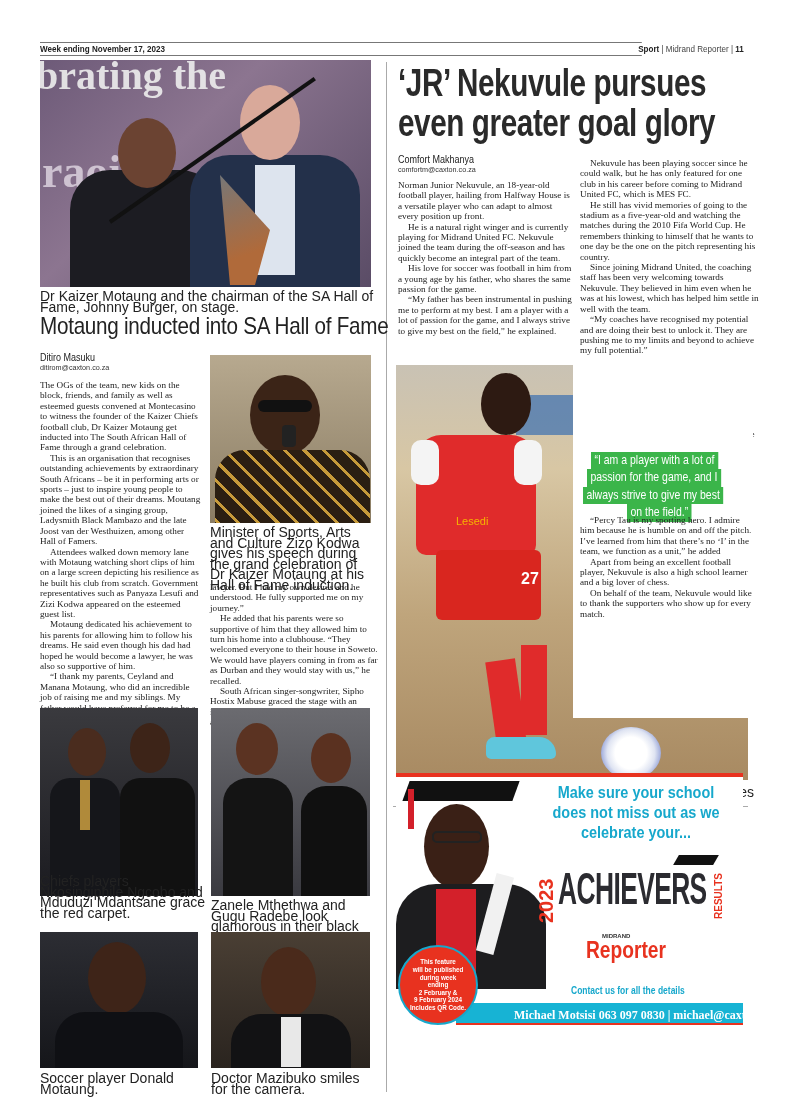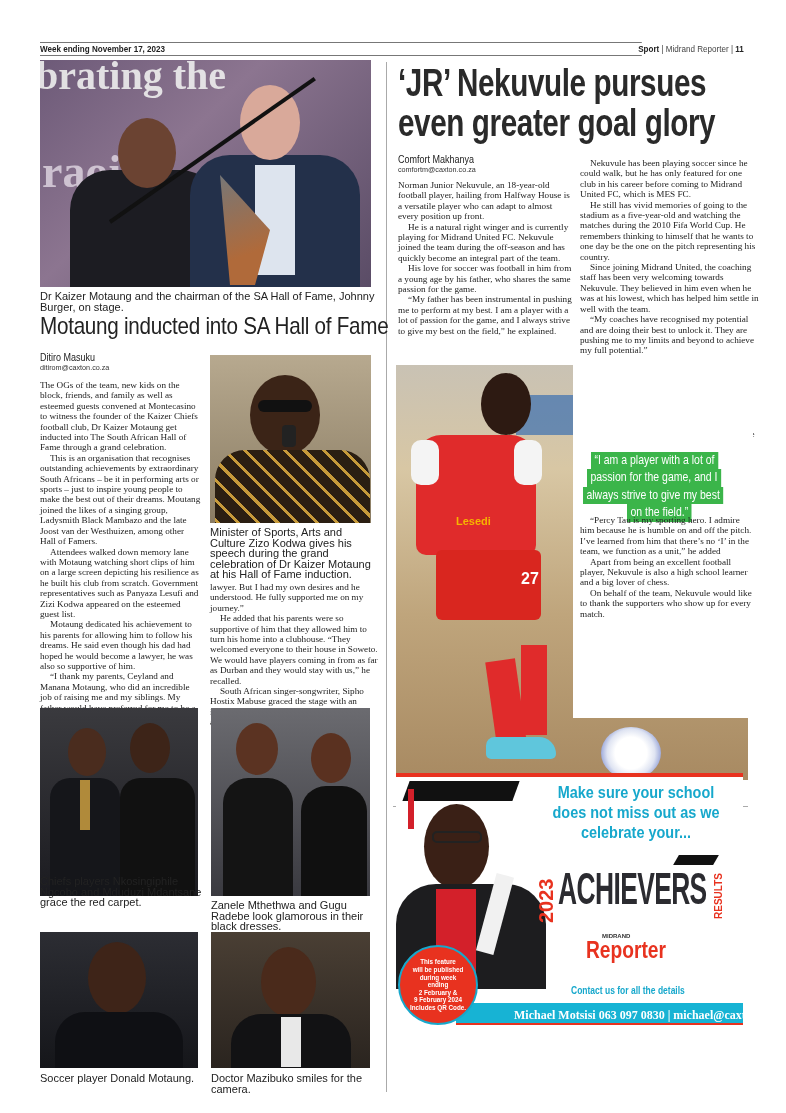--- a/index.html
+++ b/index.html
@@ -5,21 +5,21 @@
 *{box-sizing:border-box;margin:0;padding:0}
 html,body{width:786px;height:1113px;background:#fff;overflow:hidden}
 body{position:relative;font-family:"Liberation Serif",serif;color:#222}
 .abs{position:absolute}
 .header{left:40px;top:42px;width:708px;height:14px;border-top:1px solid #777;border-bottom:1px solid #777;font-family:"Liberation Sans",sans-serif;font-size:9.5px;font-weight:bold;line-height:12px;transform:scaleX(.85);transform-origin:left}
 .header .l{position:absolute;left:0;top:0}
 .header .r{position:absolute;right:-120px;top:0;white-space:nowrap}
 .header .r .thin{font-weight:normal;color:#444}
 .vrule{left:386px;top:62px;width:1px;height:1030px;background:#aaa}
 .photo{overflow:hidden}
-.cap{font-family:"Liberation Sans",sans-serif;font-size:11px;line-height:10.5px;color:#222}
+.cap{font-family:"Liberation Sans",sans-serif;font-size:14px;line-height:10.5px;color:#222}
 .body{font-size:9.2px;line-height:10.4px;text-align:left;color:#222}
 .body p{text-indent:10px}
 .body p.first{text-indent:0}
 .byline{font-family:"Liberation Sans",sans-serif;font-size:10px;line-height:11px;color:#222;transform:scaleX(.9);transform-origin:left}
 .byline .email{font-size:8px;line-height:9px;display:block;color:#333}
 .headline-l{font-family:"Liberation Sans",sans-serif;font-size:24px;line-height:26px;color:#222;white-space:nowrap;transform:scaleX(.86);transform-origin:left;letter-spacing:-.3px}
 .headline-r{font-family:"Liberation Sans",sans-serif;font-weight:bold;font-size:38px;line-height:38px;color:#2a2a2a;white-space:nowrap;transform:scaleX(.78);transform-origin:left;letter-spacing:-.5px}
 .pull{background:#3bb54a;color:#fff;font-family:"Liberation Sans",sans-serif;font-size:12.2px;line-height:13.4px;padding:2px 4px;transform:scaleX(.86);transform-origin:left;white-space:nowrap}
 .ad-head{font-family:"Liberation Sans",sans-serif;font-weight:bold;color:#17a8cc;font-size:17px;line-height:20px;text-align:center;transform:scaleX(.85)}
 .sep{height:1px;background:#aaa}
@@ -129,21 +129,21 @@
   <p>Nekuvule is a player who believes in mental fortification. He thinks that being mentally prepared for a match allows one to adapt accordingly to the match environment.</p>
   <p>He is also an adventurous player who can play right-back, defensive midfielder, and centre-forward. His role as a player has given him the licence to be creative, which is what he is good at.</p>
 </div>
 
 <div class="abs photo" style="left:396px;top:365px;width:352px;height:415px;background:linear-gradient(180deg,#c9c2b4 0%,#d8c7a4 25%,#bfa57c 60%,#a88a62 100%)">
   <div style="position:absolute;left:120px;top:30px;width:60px;height:40px;background:#3b6fb0;opacity:.7"></div>
   <div style="position:absolute;left:85px;top:8px;width:50px;height:62px;background:#2d1a12;border-radius:50%"></div>
   <div style="position:absolute;left:20px;top:70px;width:120px;height:120px;background:#e02b2b;border-radius:25px 25px 10px 10px"></div>
   <div style="position:absolute;left:15px;top:75px;width:28px;height:45px;background:#f4f4f4;border-radius:10px"></div>
   <div style="position:absolute;left:118px;top:75px;width:28px;height:45px;background:#f4f4f4;border-radius:10px"></div>
-  <div style="position:absolute;left:60px;top:150px;font-family:'Liberation Sans',sans-serif;font-weight:bold;font-size:11px;color:#f6b400">Lesedi</div>
+  <div style="position:absolute;left:60px;top:150px;font-family:'Liberation Sans',sans-serif;font-weight:normal;font-size:11px;color:#f6b400">Lesedi</div>
   <div style="position:absolute;left:40px;top:185px;width:105px;height:70px;background:#d9261f;border-radius:6px"></div>
   <div style="position:absolute;left:125px;top:205px;font-family:'Liberation Sans',sans-serif;font-weight:bold;font-size:16px;color:#fff">27</div>
   <div style="position:absolute;left:95px;top:295px;width:30px;height:85px;background:#e02b2b;transform:rotate(-8deg)"></div>
   <div style="position:absolute;left:125px;top:280px;width:26px;height:90px;background:#e02b2b"></div>
   <div style="position:absolute;left:90px;top:372px;width:70px;height:22px;background:#5fc6dc;border-radius:10px 20px 6px 6px"></div>
   <div style="position:absolute;left:205px;top:362px;width:60px;height:52px;background:radial-gradient(circle,#fff 40%,#dfe4f2 60%,#3a52b8 100%);border-radius:50%"></div>
 </div>
 
 <div class="abs" style="left:573px;top:355px;width:180px;height:363px;background:#fff"></div>
 

